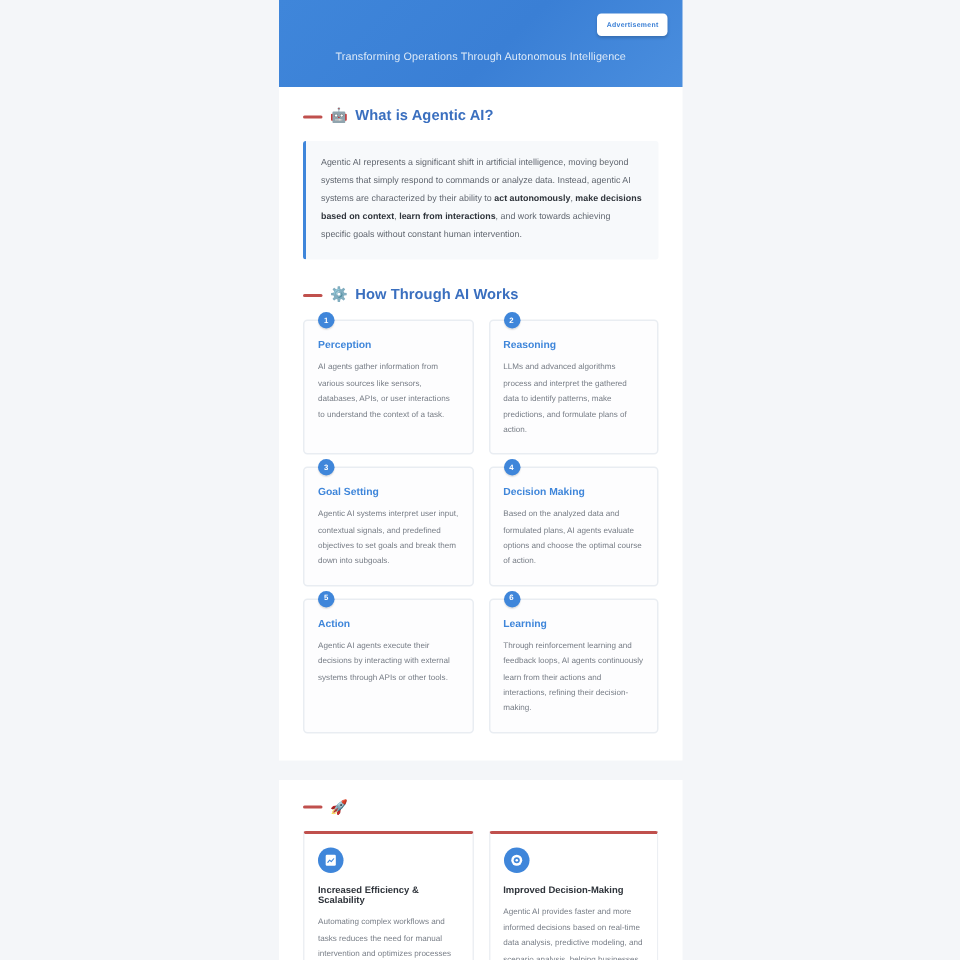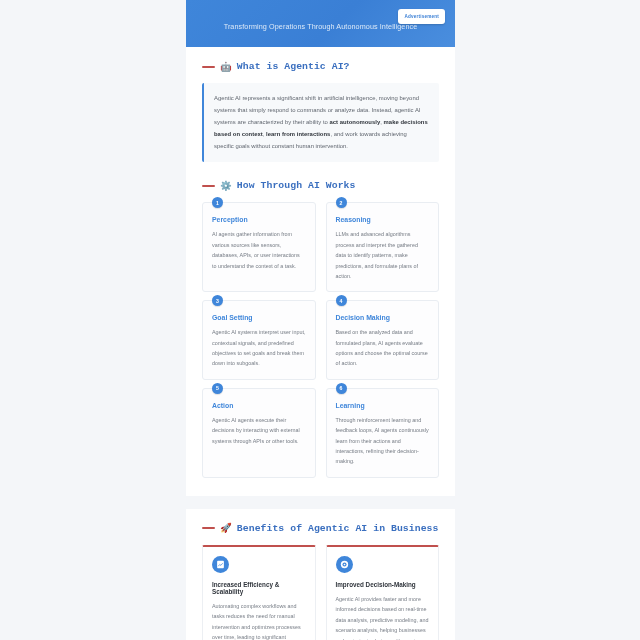--- a/index.html
+++ b/index.html
@@ -33,21 +33,21 @@
     color: #ffffff;
     font-size: 16.5px;
     font-weight: bold;
     letter-spacing: 0.1px;
     line-height: 1.2;
   }
   .hero-sub {
     color: #dce9f8;
     font-size: 7.2px;
     font-weight: normal;
-    margin-top: 5px;
+    margin-top: 16px;
     letter-spacing: 0.1px;
   }
   .hero-btn {
     position: absolute;
     top: 9px; right: 10px;
     background: #ffffff;
     color: #3a7fd5;
     border: none;
     border-radius: 3px;
     font-size: 4.6px;
@@ -78,21 +78,20 @@
     background: #c0504d;
     border-radius: 1px;
     flex: 0 0 auto;
   }
   .sec-emoji { font-size: 9.5px; line-height: 1; }
   .sec-title {
     color: #3a6fbf;
     font-size: 9.8px;
     font-weight: bold;
     letter-spacing: 0.05px;
-    font-family: Liberation Mono, monospace;
   }
 
   
   .intro {
     background: #f7f9fb;
     border-left: 2px solid #3f86da;
     padding: 9px 11px 10px 10px;
     border-radius: 2px;
   }
   .intro p {
@@ -238,21 +237,20 @@
             <div class="step-title">Learning</div>
             <div class="step-body">Through reinforcement learning and feedback loops, AI agents continuously learn from their actions and interactions, refining their decision-making.</div>
           </div>
         </div>
     </div>
 
     <div class="panel second">
       <div class="sec-head">
         <span class="sec-dash"></span>
         <span class="sec-emoji">🚀</span>
-        <span class="sec-title">Benefits of Agentic AI in Business</span>
       </div>
       <div class="bgrid" id="benefits-grid">
           <div class="benefit-card">
             <div class="benefit-icon">
               <svg width="9" height="9" viewBox="0 0 16 16">
                 <rect x="2" y="1.5" width="12" height="13" rx="1.5" fill="#fff"></rect>
                 <path d="M4.5 10.5l2.2-2.6 1.9 1.7 2.9-3.4" stroke="#3f86da" stroke-width="1.3" fill="none" stroke-linecap="round" stroke-linejoin="round"></path>
               </svg>
             </div>
             <div class="benefit-title">Increased Efficiency &amp; Scalability</div>

